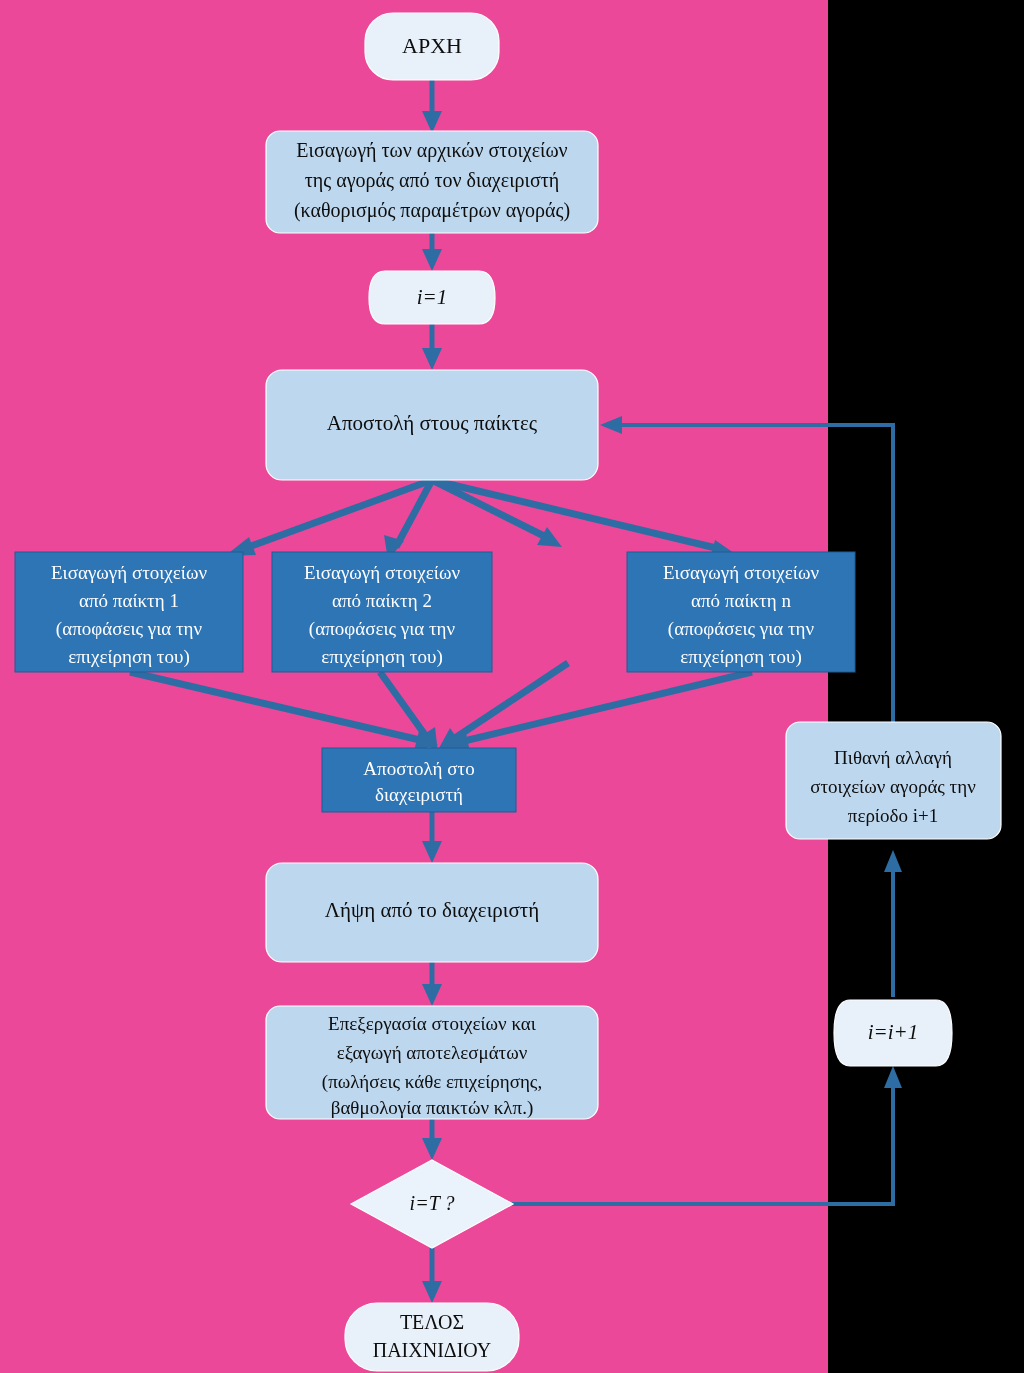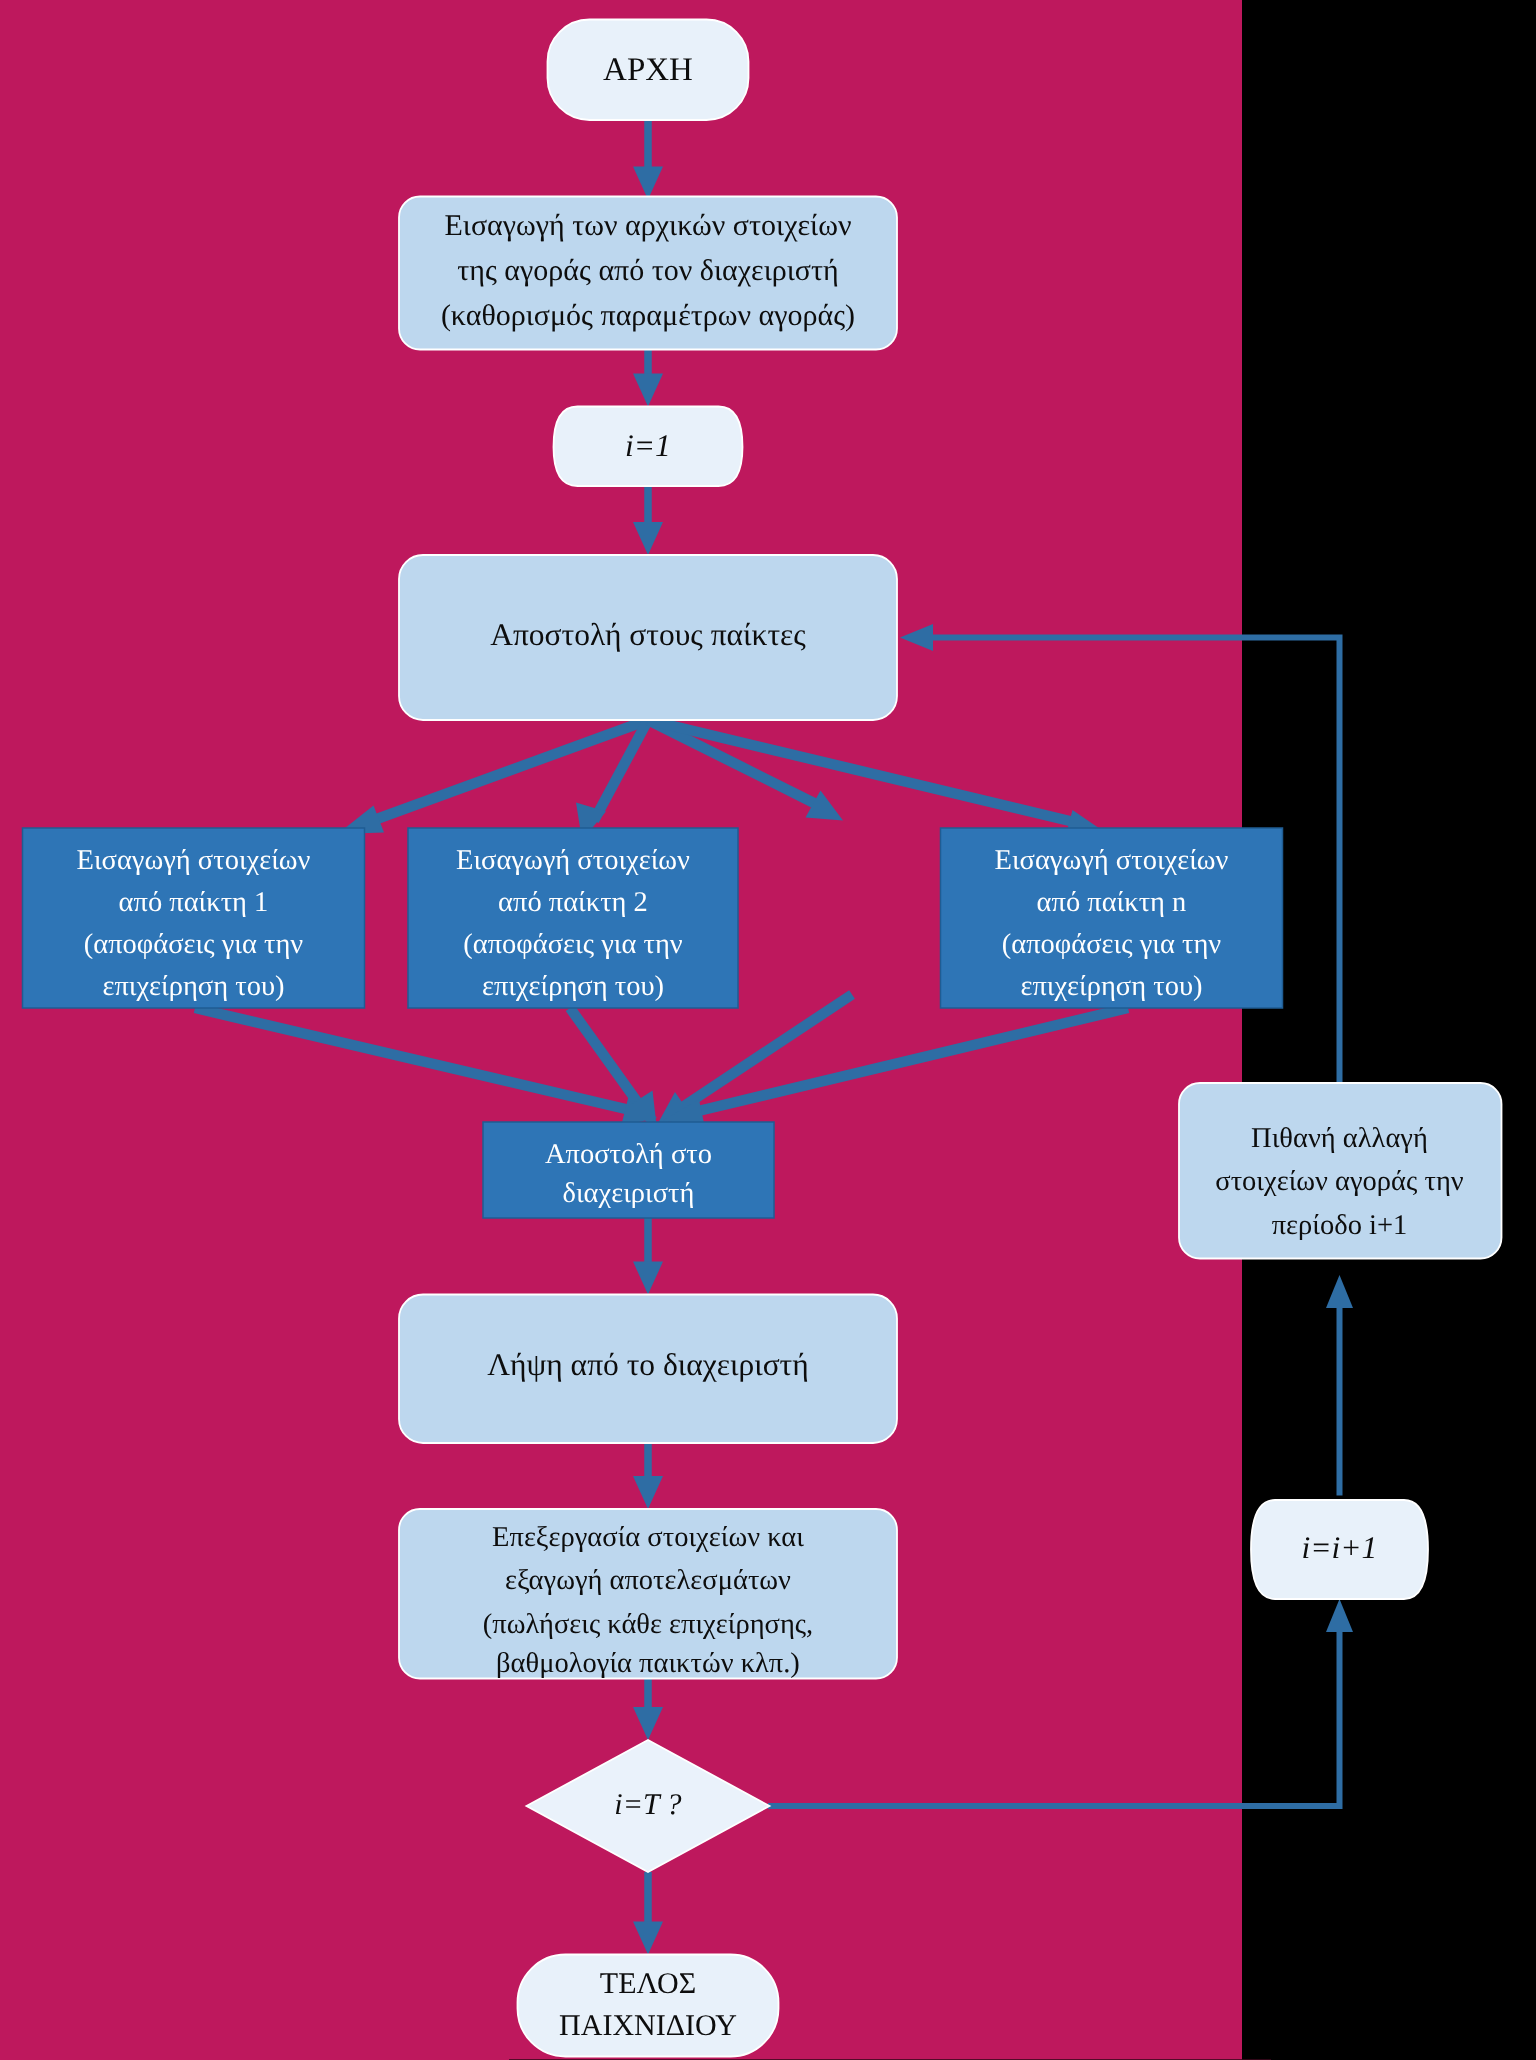--- a/index.html
+++ b/index.html
@@ -10,21 +10,21 @@
   body {
     width: 1024px;
     height: 1373px;
     overflow: hidden;
     font-family: "Liberation Serif", "DejaVu Serif", serif;
   }
   #flow-root {
     position: relative;
     width: 828px;
     height: 1373px;
-    background: #be185d;
+    background: #ec4899;
   }
   svg#flow-svg {
     position: absolute;
     left: 0;
     top: 0;
     width: 1024px;
     height: 1373px;
     display: block;
   }
   .node-text {

